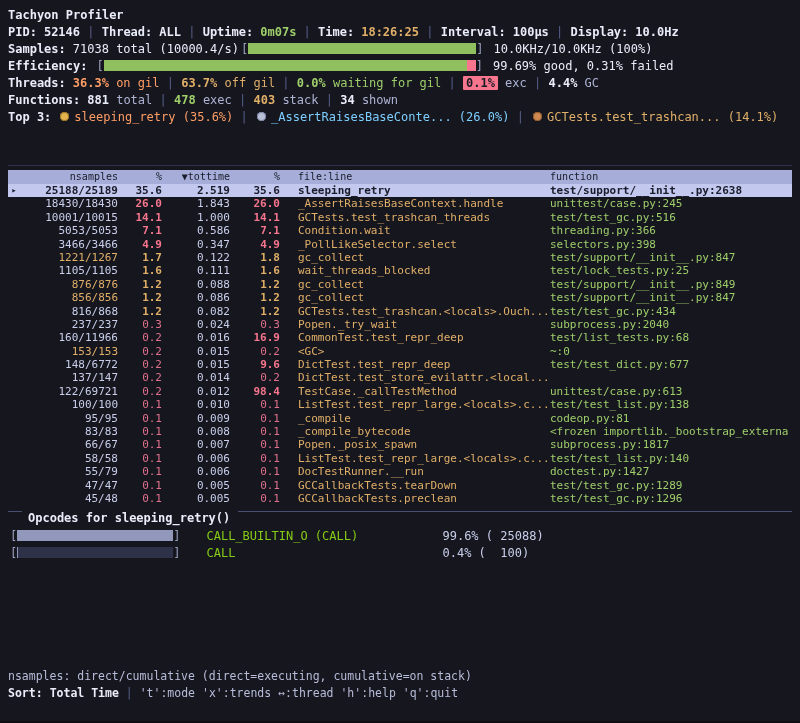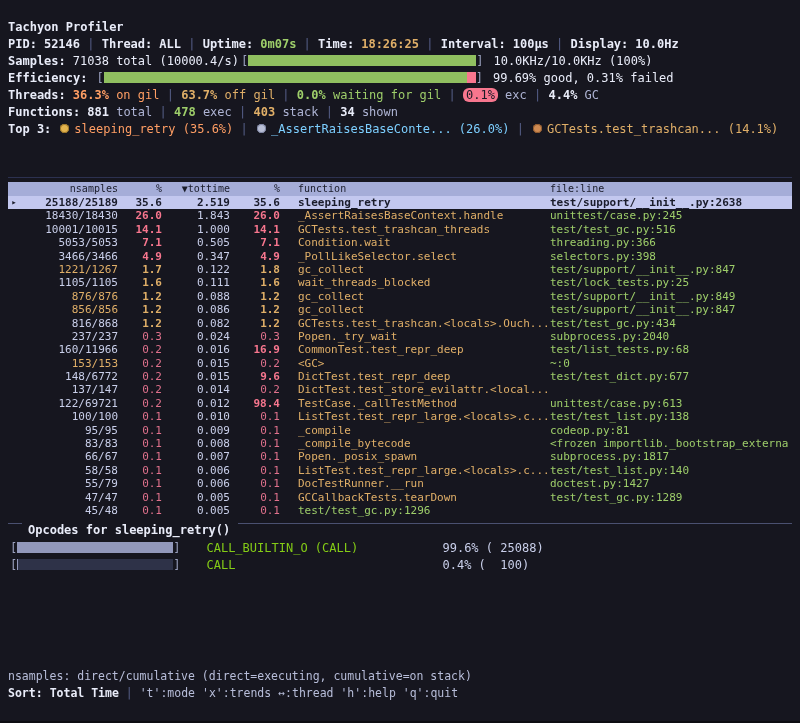--- a/index.html
+++ b/index.html
@@ -5,30 +5,30 @@
 :root{
   --bg:#16161f; --fg:#aeb4d4; --bright:#e9ecf9; --dim:#565f89;
   --green:#9ece6a; --yellow:#e0af68; --orange:#ff9e64; --red:#f7768e; --cyan:#7dcfff;
   --sel-bg:#c3c8ef; --sel-fg:#1a1c2b; --header-bg:#a5add8;
   --bar-green:#90bf60; --bar-track:#2e3248; --bar-fill:#9298bb;
 }
 *{box-sizing:border-box}
 body{margin:0;background:#0d0d12}
 .screen{width:800px;height:721px;background:var(--bg);color:var(--fg);
   font-family:"DejaVu Sans Mono",monospace;font-size:12px;
-  padding:18px 8px 20px;display:flex;flex-direction:column;overflow:hidden}
+  padding:6px 8px 20px;display:flex;flex-direction:column;overflow:hidden}
 .line{display:flex;align-items:center;height:17px;flex:none}
 span{white-space:pre}
 .bold{font-weight:700}
 .title-line{font-weight:700;color:var(--bright)}
 .lbl{font-weight:700;color:var(--bright);margin-right:7px}
 .sep{color:var(--dim)}
 .c-bright{color:var(--bright)} .c-green{color:var(--green)} .c-yellow{color:var(--yellow)}
 .c-orange{color:var(--orange)} .c-cyan{color:var(--cyan)}
-.badge-red{background:var(--red);color:#1a1b26;padding:0 3px;border-radius:6px;font-weight:400}
+.badge-red{background:var(--red);color:#1a1b26;padding:0 3px;border-radius:1px;font-weight:700}
 .bar{display:inline-flex;align-items:center;margin:0 10px 0 2px}
 .bracket{color:#9aa0bf}
 .track{position:relative;height:11px;background:var(--bar-track);display:inline-block;overflow:hidden}
 .t-samples{width:228px}.t-eff{width:372px}.t-op{width:156px}
 .fill{position:absolute;top:0;left:0;bottom:0}
 .fill.g{background:var(--bar-green)}
 .fill.bad{left:auto;right:0;background:var(--red)}
 .fill.op{background:var(--bar-fill)}
 .hsep{border-top:1px solid #2c3150;margin:40px 0 4px;flex:none}
 .thead,.trow{display:grid;grid-template-columns:12px 98px 44px 68px 50px 18px 252px 1fr;align-items:center;flex:none}
@@ -158,22 +158,22 @@
 
   <div class="hsep"></div>
 
   <div class="thead" id="thead">
       <span class="gutter"></span>
       <span class="num">nsamples</span>
       <span class="num">%</span>
       <span class="num">▼tottime</span>
       <span class="num">%</span>
       <span></span>
+      <span>file:line</span>
       <span>function</span>
-      <span>file:line</span>
     </div>
   <div id="tbody">
       <div class="trow sel">
         <span class="gutter">▸</span>
         <span class="num c-ns">25188/25189</span>
         <span class="num pct hot">35.6</span>
         <span class="num c-tt">2.519</span>
         <span class="num pct hot">35.6</span>
         <span></span>
         <span class="c-fn">sleeping_retry</span>
@@ -196,21 +196,21 @@
         <span class="num c-tt">1.000</span>
         <span class="num pct hot">14.1</span>
         <span></span>
         <span class="c-fn">GCTests.test_trashcan_threads</span>
         <span class="c-fl">test/test_gc.py:516</span>
       </div>
       <div class="trow">
         <span class="gutter"></span>
         <span class="num c-ns">5053/5053</span>
         <span class="num pct hot">7.1</span>
-        <span class="num c-tt">0.505</span>
+        <span class="num c-tt">0.586</span>
         <span class="num pct hot">7.1</span>
         <span></span>
         <span class="c-fn">Condition.wait</span>
         <span class="c-fl">threading.py:366</span>
       </div>
       <div class="trow">
         <span class="gutter"></span>
         <span class="num c-ns">3466/3466</span>
         <span class="num pct hot">4.9</span>
         <span class="num c-tt">0.347</span>
@@ -398,20 +398,21 @@
         <span class="c-fn">GCCallbackTests.tearDown</span>
         <span class="c-fl">test/test_gc.py:1289</span>
       </div>
       <div class="trow">
         <span class="gutter"></span>
         <span class="num c-ns">45/48</span>
         <span class="num pct low">0.1</span>
         <span class="num c-tt">0.005</span>
         <span class="num pct low">0.1</span>
         <span></span>
+        <span class="c-fn">GCCallbackTests.preclean</span>
         <span class="c-fl">test/test_gc.py:1296</span>
       </div>
     </div>
 
   <div class="opdiv">
     <span class="opdash left"></span>
     <span class="optitle">Opcodes for sleeping_retry()</span>
     <span class="opdash right"></span>
   </div>
   <div id="opcodes">

